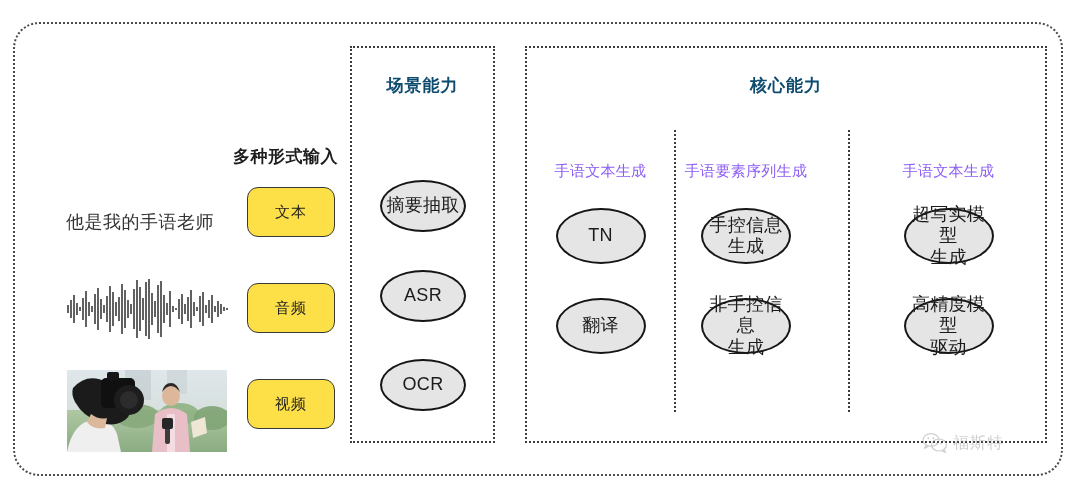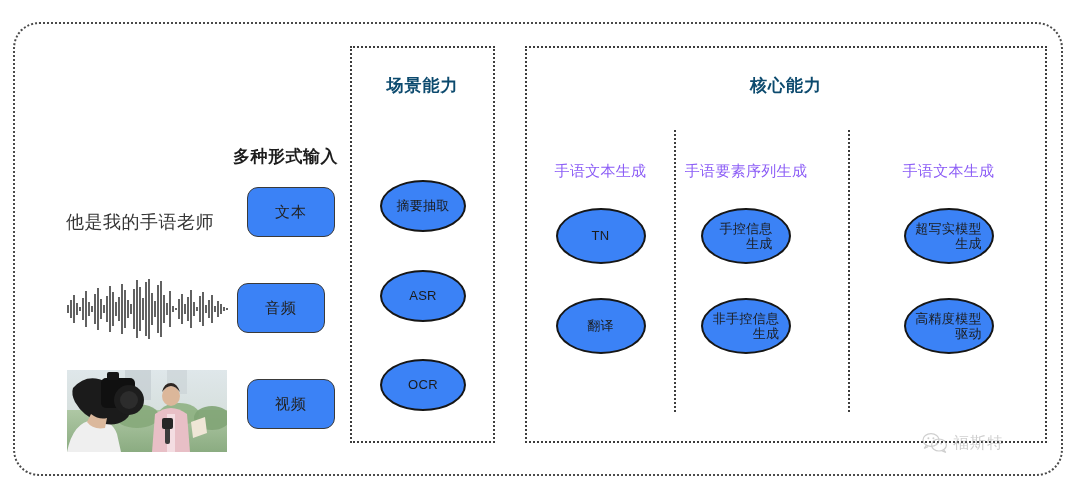--- a/index.html
+++ b/index.html
@@ -58,49 +58,49 @@
 
   
   .mod-btn{
     position:absolute;
     width:88px;height:50px;
     box-sizing:border-box;
     border:1.6px solid #3a3a3a;
     border-radius:11px;
     display:flex;align-items:center;justify-content:center;
     font-size:15px;color:#222;
-    background:#3b82f6;
+    background:#fde047;
     letter-spacing:1px;
   }
   .mod-btn.b1{left:227px;top:147px;}
-  .mod-btn.b2{left:217px;top:243px;}
+  .mod-btn.b2{left:227px;top:243px;}
   .mod-btn.b3{left:227px;top:339px;justify-content:center;}
 
   
   .scene-panel{left:350px;top:46px;width:145px;height:397px;}
   .panel-title{
     position:absolute;width:100%;text-align:center;
     font-size:17px;font-weight:bold;color:#0c4a6e;letter-spacing:1px;
   }
   .scene-panel .panel-title{top:26px;}
   .scene-sub{
     position:absolute;width:100%;text-align:center;top:88px;
     font-size:15px;color:#2b2b2b;letter-spacing:.5px;
   }
 
   
   .ellipse{
     position:absolute;
     box-sizing:border-box;
     border:2.2px solid #161616;
     border-radius:50%;
-    background:#3b82f6;
+    background:#e5e5e5;
     display:flex;align-items:center;justify-content:center;
-    text-align:right;
-    font-size:13px;
+    text-align:center;
+    font-size:18px;
     line-height:1.18;
     color:#1b1b1b;
     letter-spacing:.3px;
   }
   .ellipse.wide{width:86px;height:52px;}
   .ellipse.core{width:90px;height:56px;}
 
   .scene-panel .e1{left:28px;top:132px;}
   .scene-panel .e2{left:28px;top:222px;}
   .scene-panel .e3{left:28px;top:311px;}

